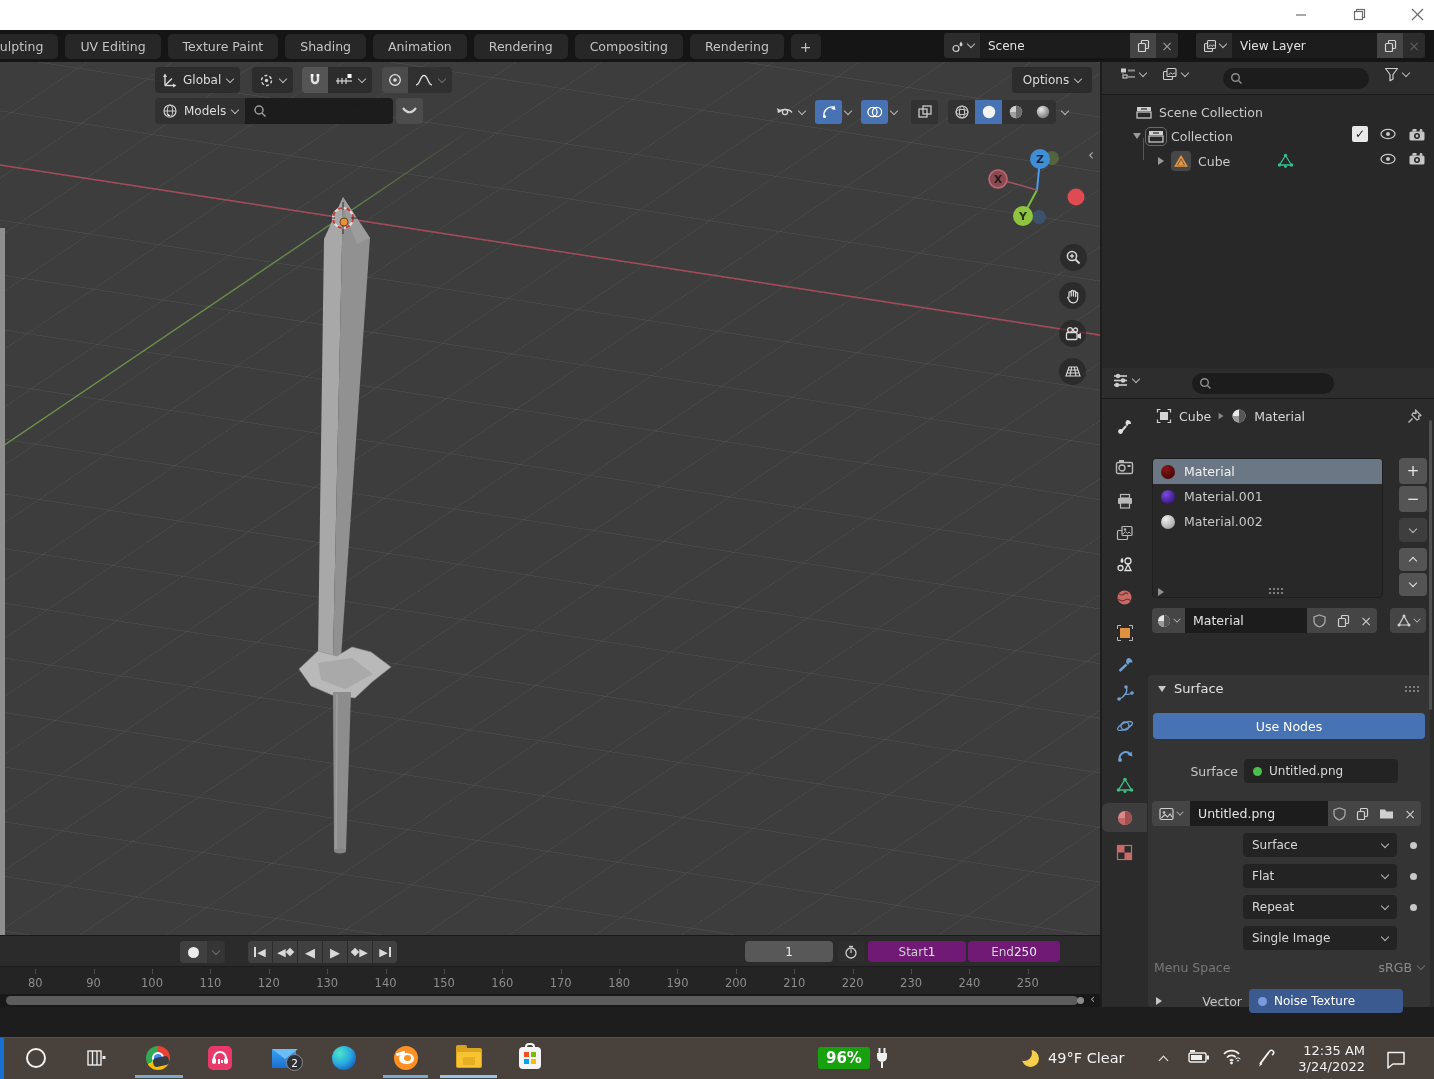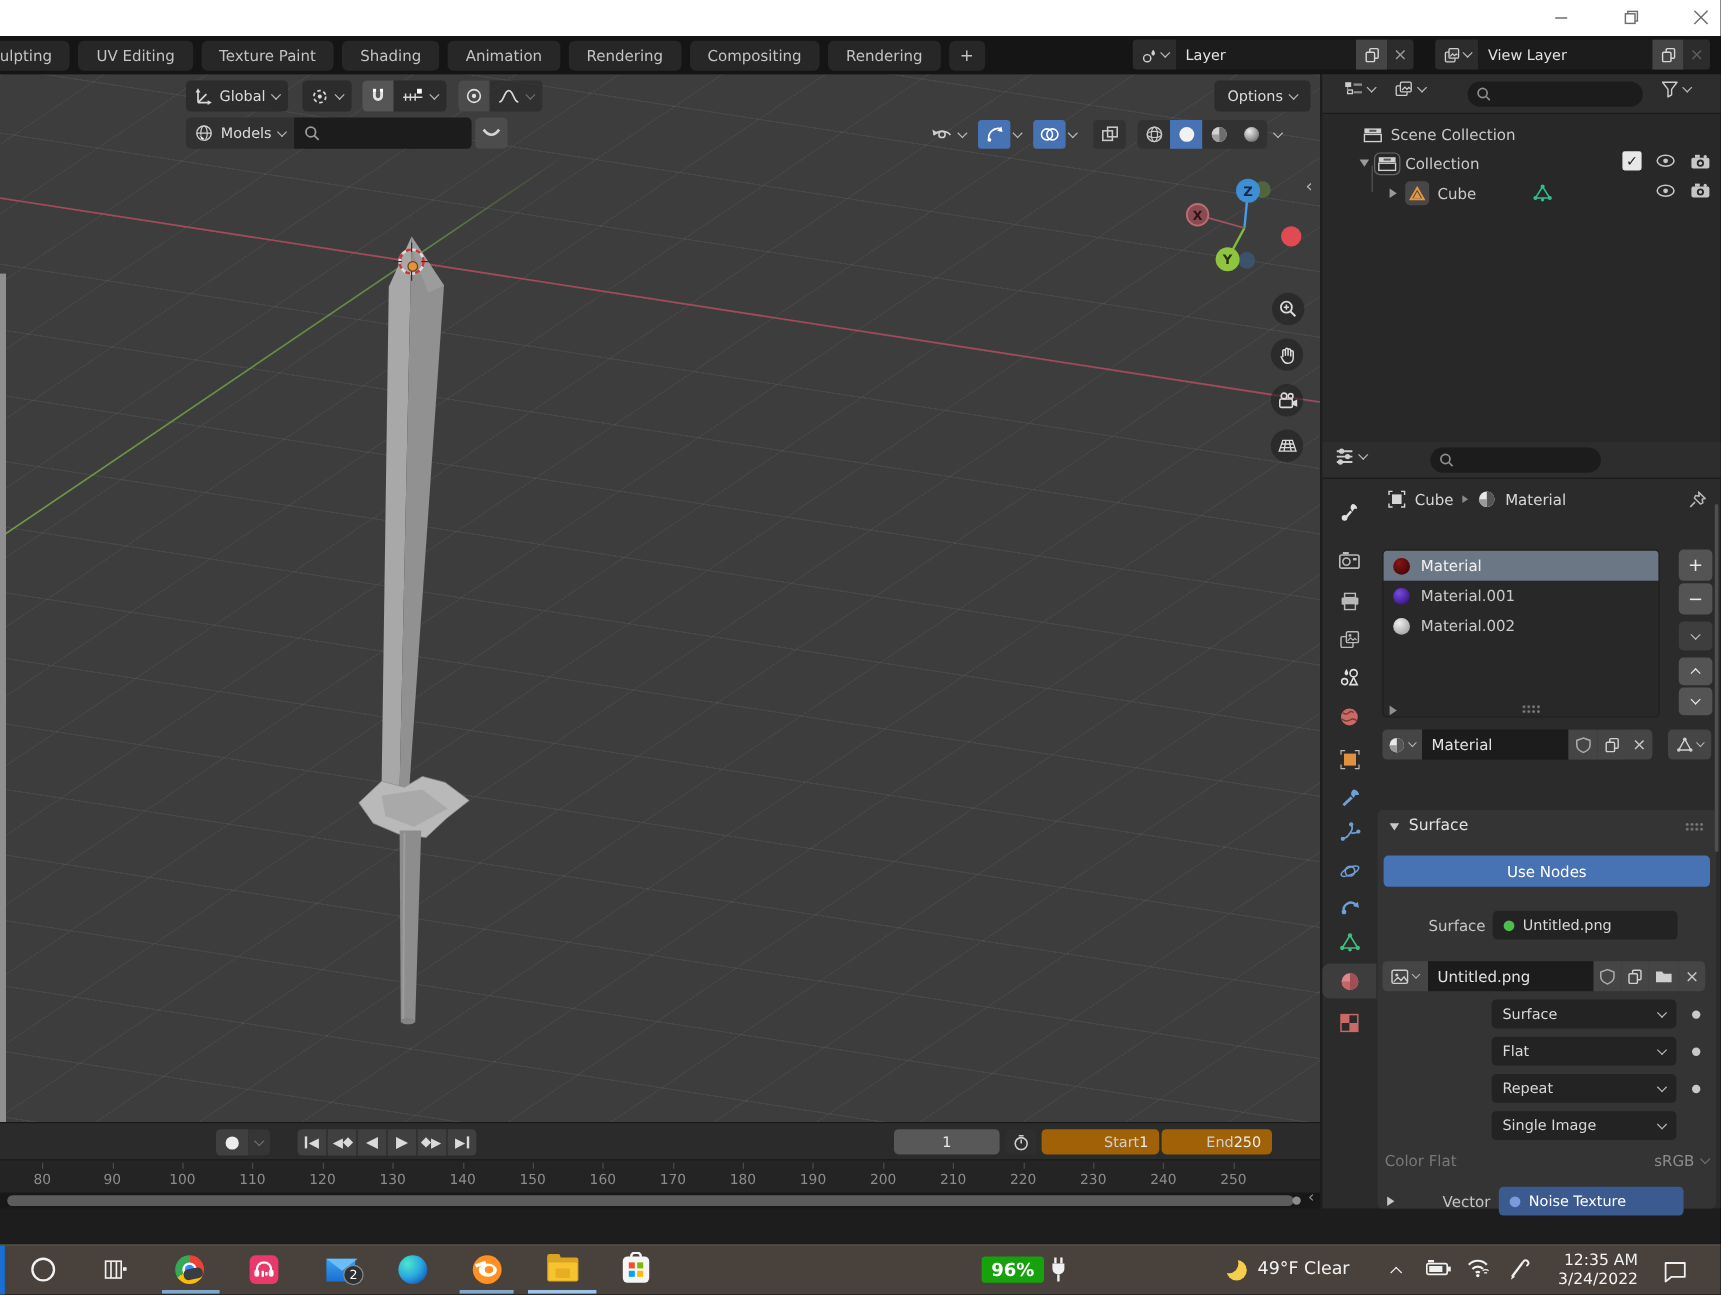--- a/index.html
+++ b/index.html
@@ -53,21 +53,21 @@
   
   .tl-head{left:0;top:935px;width:1100px;height:31px;background:#2b2b2b;border-top:1px solid #191919}
   .tl-ruler{left:0;top:966px;width:1100px;height:28px;background:#242424;border-top:1px solid #1c1c1c}
   .tl-scroll{left:0;top:994px;width:1100px;height:13px;background:#181818}
   .tick{position:relative;width:58.4px;text-align:center;color:#8d8d8d;font-size:11.5px}
   .tick::before{content:"";position:absolute;top:-7px;left:50%;width:1px;height:5px;background:#4c4c4c}
   .pbtn{width:24px;height:22px;background:#404040;display:flex;align-items:center;justify-content:center;gap:1px}
   .g{color:#dadada;font-size:11px;line-height:1}
   .kbar{width:2px;height:10px;background:#dadada}
   .kdia{width:6px;height:6px;background:#dadada;transform:rotate(45deg)}
-  .rngfield{background:#a16207;border-radius:4px;height:21px;display:flex;align-items:center;justify-content:flex-end;padding:0 9px;color:#ededed}
+  .rngfield{background:#701a75;border-radius:4px;height:21px;display:flex;align-items:center;justify-content:center;padding:0 9px;color:#ededed}
   
   .statusbar{left:0;top:1007px;width:1434px;height:30px;background:#232323;border-top:1px solid #141414}
   .taskbar{left:0;top:1037px;width:1434px;height:42px;background:#48413c;border-top:1px solid #5a534d}
   .tbico{position:absolute;top:1046px;width:24px;height:24px;display:flex;align-items:center;justify-content:center}
   .uline{position:absolute;top:1075px;height:3px;background:#7fa8cc}
   .traytxt{color:#f2f2f2;font-size:14.5px}
 </style>
 </head>
 <body>
 
@@ -111,21 +111,21 @@
     <div class="a flex" style="left:944px;top:3px">
       <div class="sqbtn" style="width:36px;background:#2c2c2c;border-radius:3px 0 0 3px;gap:3px">
         <span>
             <svg width="14" height="14">
               <circle cx="5" cy="9.5" r="3" fill="none" stroke="#cfcfcf" stroke-width="1.2"></circle>
               <path d="M10,2.5 C12,5 12,6.5 10,7.5 C8,6.5 8,5 10,2.5 Z" fill="#cfcfcf"></path>
             </svg>
           </span>
         <span class="chev"></span>
       </div>
-      <div class="idfield" style="width:150px">Layer</div>
+      <div class="idfield" style="width:150px">Scene</div>
       <div class="sqbtn" style="width:26px">
         <svg width="13" height="13">
             <rect x="4.5" y="1.5" width="7" height="8" rx="1" fill="none" stroke="#d6d6d6" stroke-width="1.2"></rect>
             <rect x="1.5" y="4.5" width="7" height="8" rx="1" fill="#454545" stroke="#d6d6d6" stroke-width="1.2"></rect>
           </svg>
       </div>
       <div class="sqbtn" style="width:22px;background:#2c2c2c;border-radius:0 3px 3px 0;color:#9a9a9a;font-size:14px">×</div>
     </div>
 
     <div class="a flex" style="left:1196px;top:3px">
@@ -902,21 +902,21 @@
         <span>Repeat</span>
         <span class="chev"></span>
       </div>
     <span class="dot" style="position:absolute;left:262px;top:229px"></span>
     <div class="dfield" style="position:absolute;left:95px;top:251px;width:154px;justify-content:space-between">
         <span>Single Image</span>
         <span class="chev"></span>
       </div>
 
     <div class="flex" style="position:absolute;left:6px;top:285px;width:270px;justify-content:space-between">
-      <span style="color:#787878;font-size:12.5px">Color Flat</span>
+      <span style="color:#787878;font-size:12.5px">Menu Space</span>
       <span class="flex" style="gap:6px;color:#8c8c8c;font-size:12.5px">
           <span>sRGB</span>
           <span class="chev dim"></span>
         </span>
     </div>
 
     <div class="flex" style="position:absolute;left:8px;top:314px">
       <span class="tri-r" style="border-left-color:#c8c8c8"></span>
       <span style="width:80px;text-align:right;color:#c6c6c6;font-size:12.5px">Vector</span>
       <div class="dfield" style="margin-left:7px;width:154px;gap:7px;background:#3b5a8f;color:#fff">

